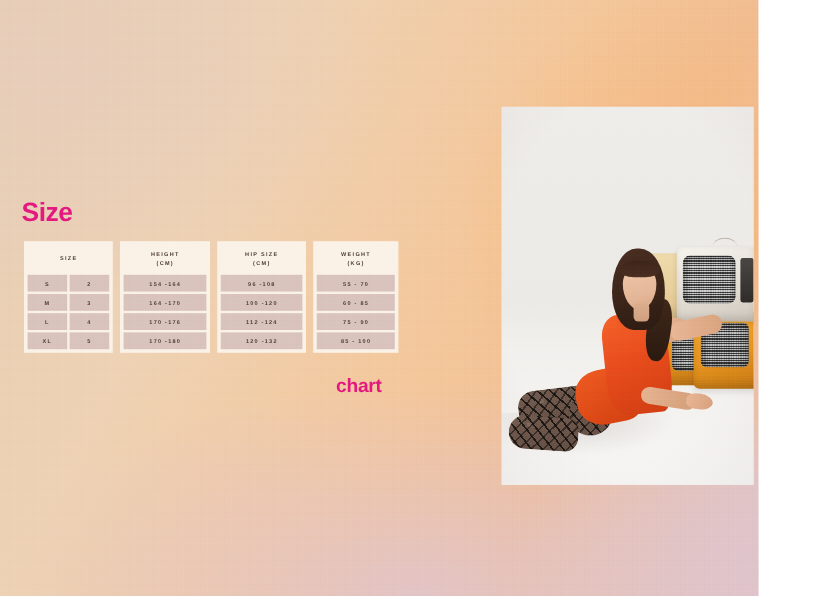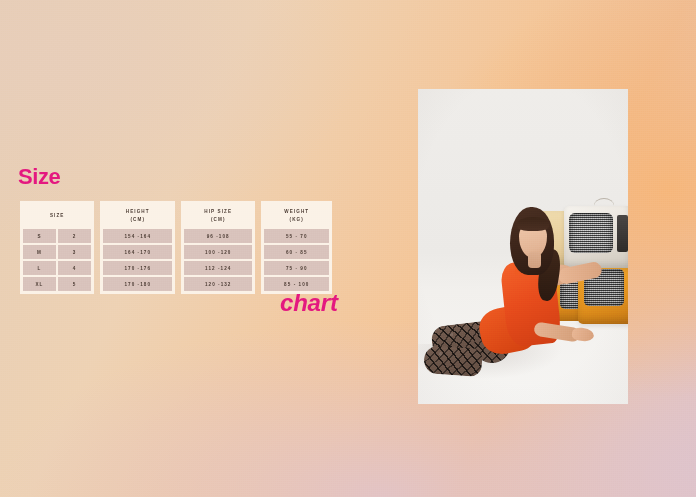--- a/index.html
+++ b/index.html
@@ -5,21 +5,21 @@
   * { margin:0; padding:0; box-sizing:border-box; }
 
   html, body {
     width:700px; height:497px;
     overflow:hidden;
     font-family:"Liberation Sans", sans-serif;
   }
 
   #page {
     position:relative;
-    width:696px; height:497px;
+    width:632px; height:497px;
     overflow:hidden;
     background:
       radial-gradient(ellipse 70% 60% at 8% 12%,  rgba(232,206,186,0.95) 0%, rgba(232,206,186,0) 62%),
       radial-gradient(ellipse 60% 70% at 96% 38%, rgba(247,182,120,0.92) 0%, rgba(247,182,120,0) 60%),
       radial-gradient(ellipse 85% 55% at 55% 100%, rgba(226,196,200,0.95) 0%, rgba(226,196,200,0) 65%),
       radial-gradient(ellipse 55% 50% at 100% 95%, rgba(221,196,205,0.9) 0%, rgba(221,196,205,0) 60%),
       linear-gradient(115deg, #e6cdb4 0%, #eed2b4 28%, #f4c79a 58%, #f0bd93 74%, #e8c3b2 88%, #e2c3c9 100%);
   }
 
   
@@ -35,26 +35,25 @@
 
   
   .word-size {
     position:absolute; left:18px; top:166px;
     font-size:22px; font-weight:bold;
     letter-spacing:-0.4px;
     color:#e4187f;
     line-height:1;
   }
   .word-chart {
-    position:absolute; left:280px; top:291px;
-    font-size:24px; font-weight:bold;
+    position:absolute; left:280px; top:315px;
+    font-size:16px; font-weight:bold;
     letter-spacing:-0.2px;
     color:#e4187f;
     line-height:1;
-    font-style:italic;
   }
 
   
   #chart-table {
     position:absolute;
     left:20px; top:201px;
     width:312px; height:93px;
     display:flex;
     gap:6px;
   }

